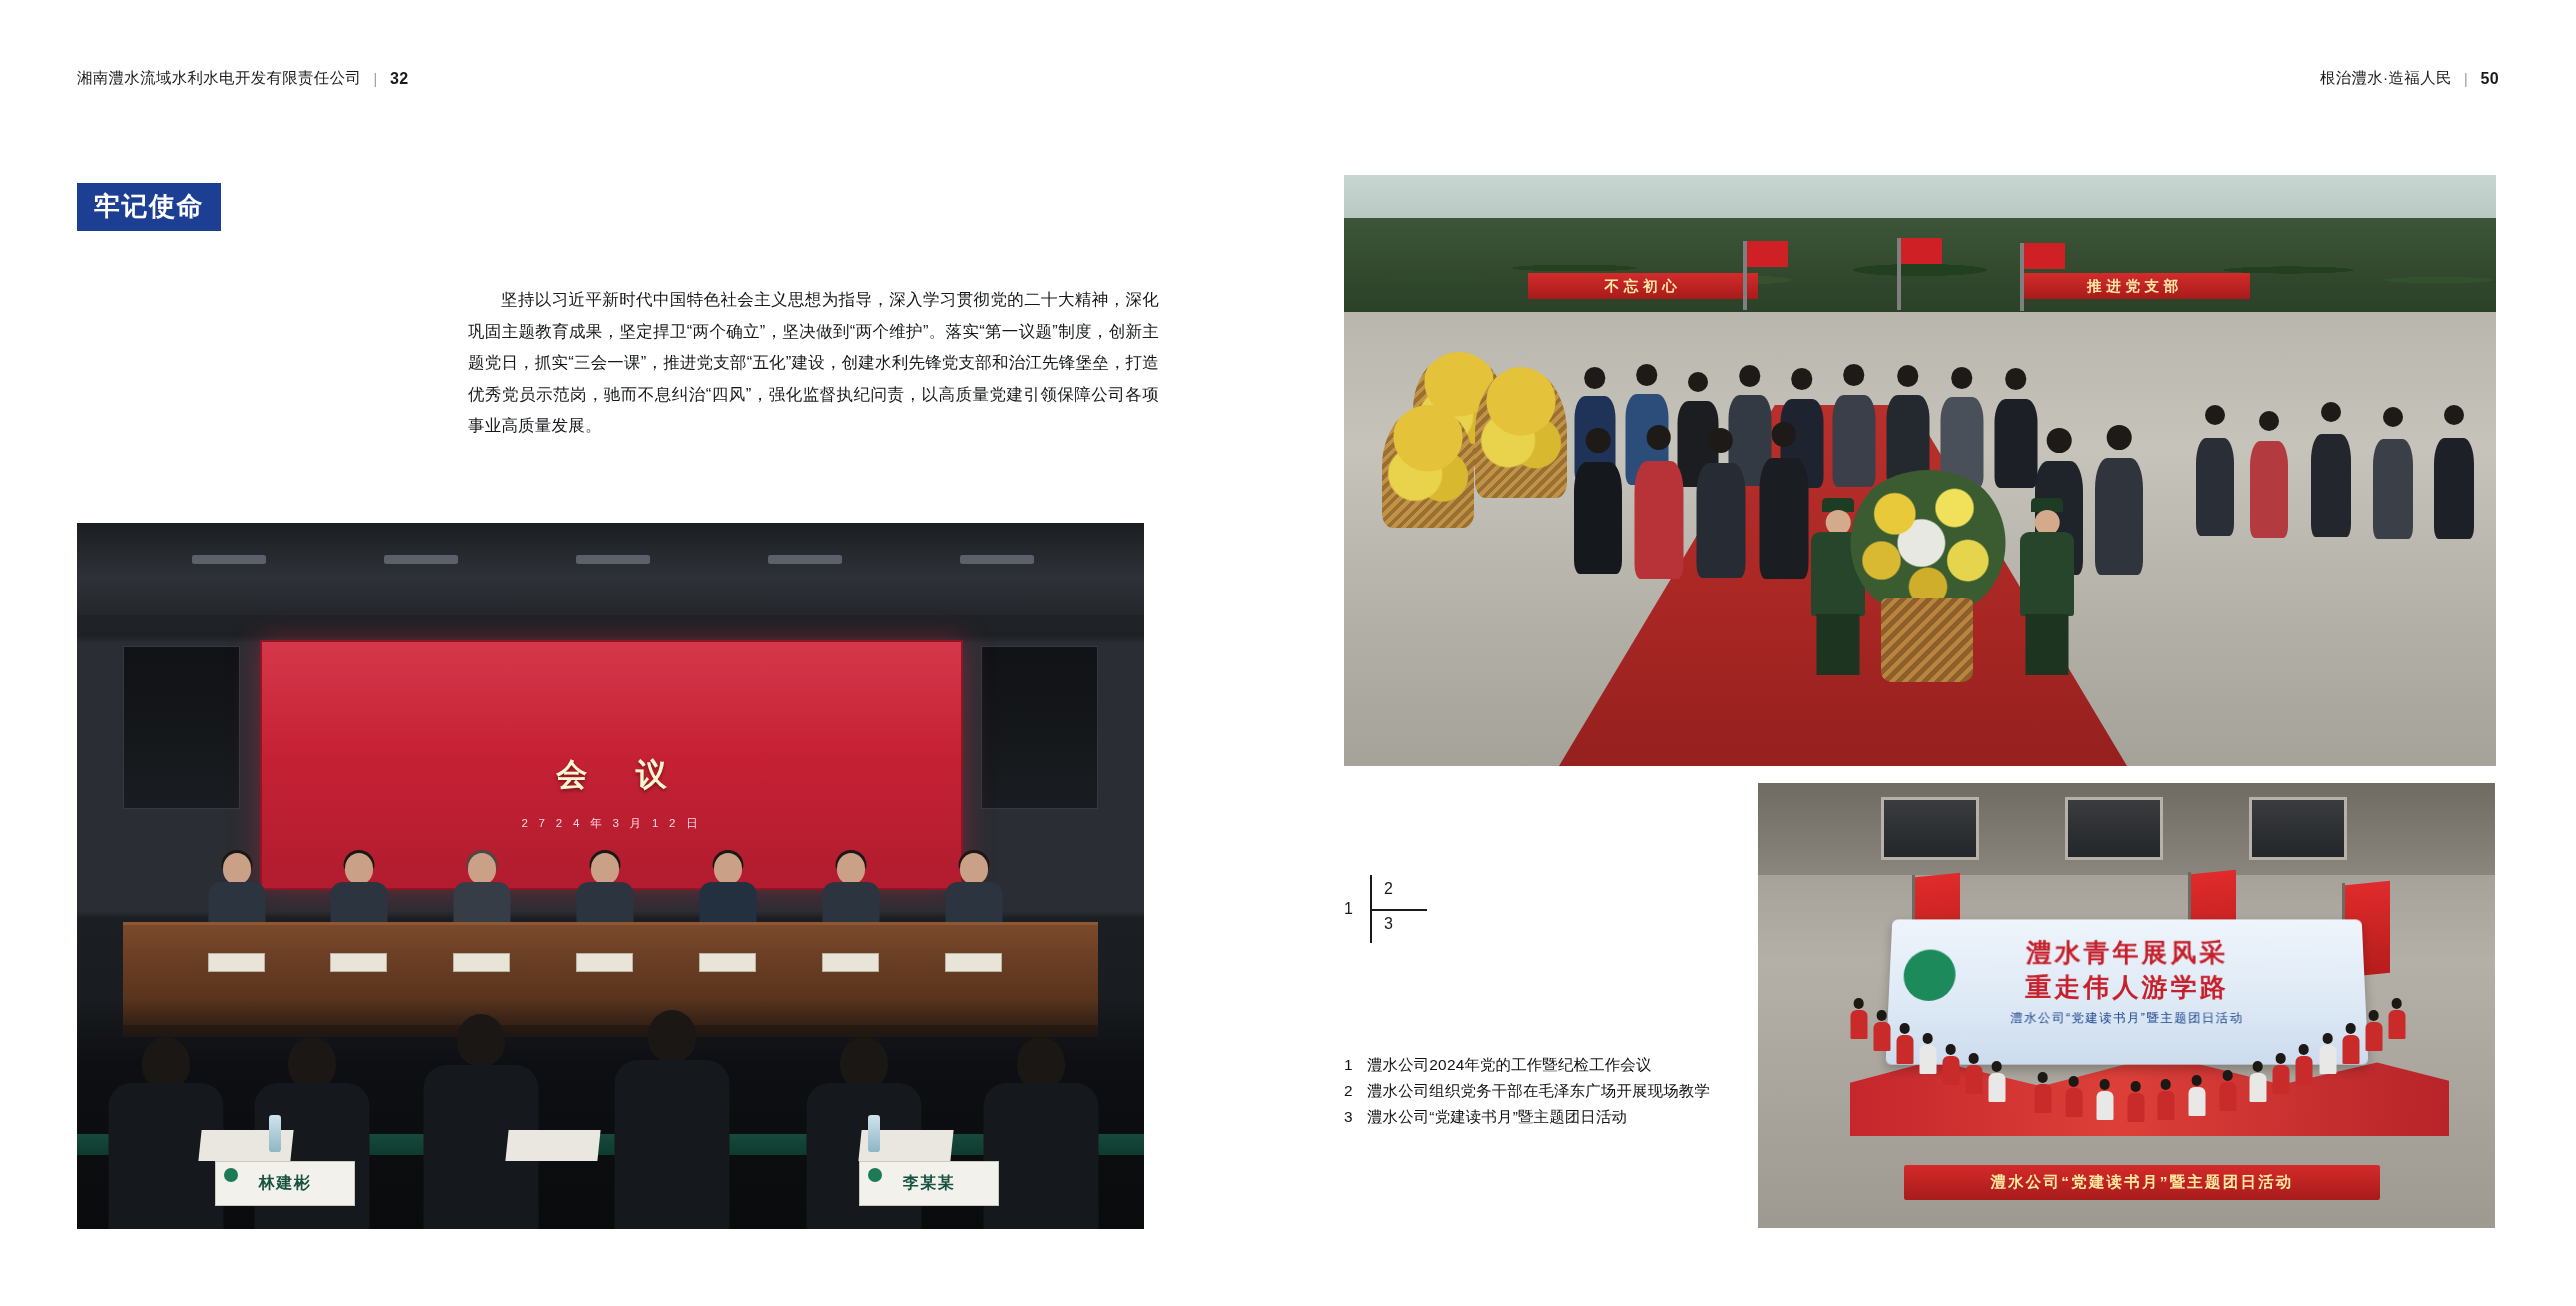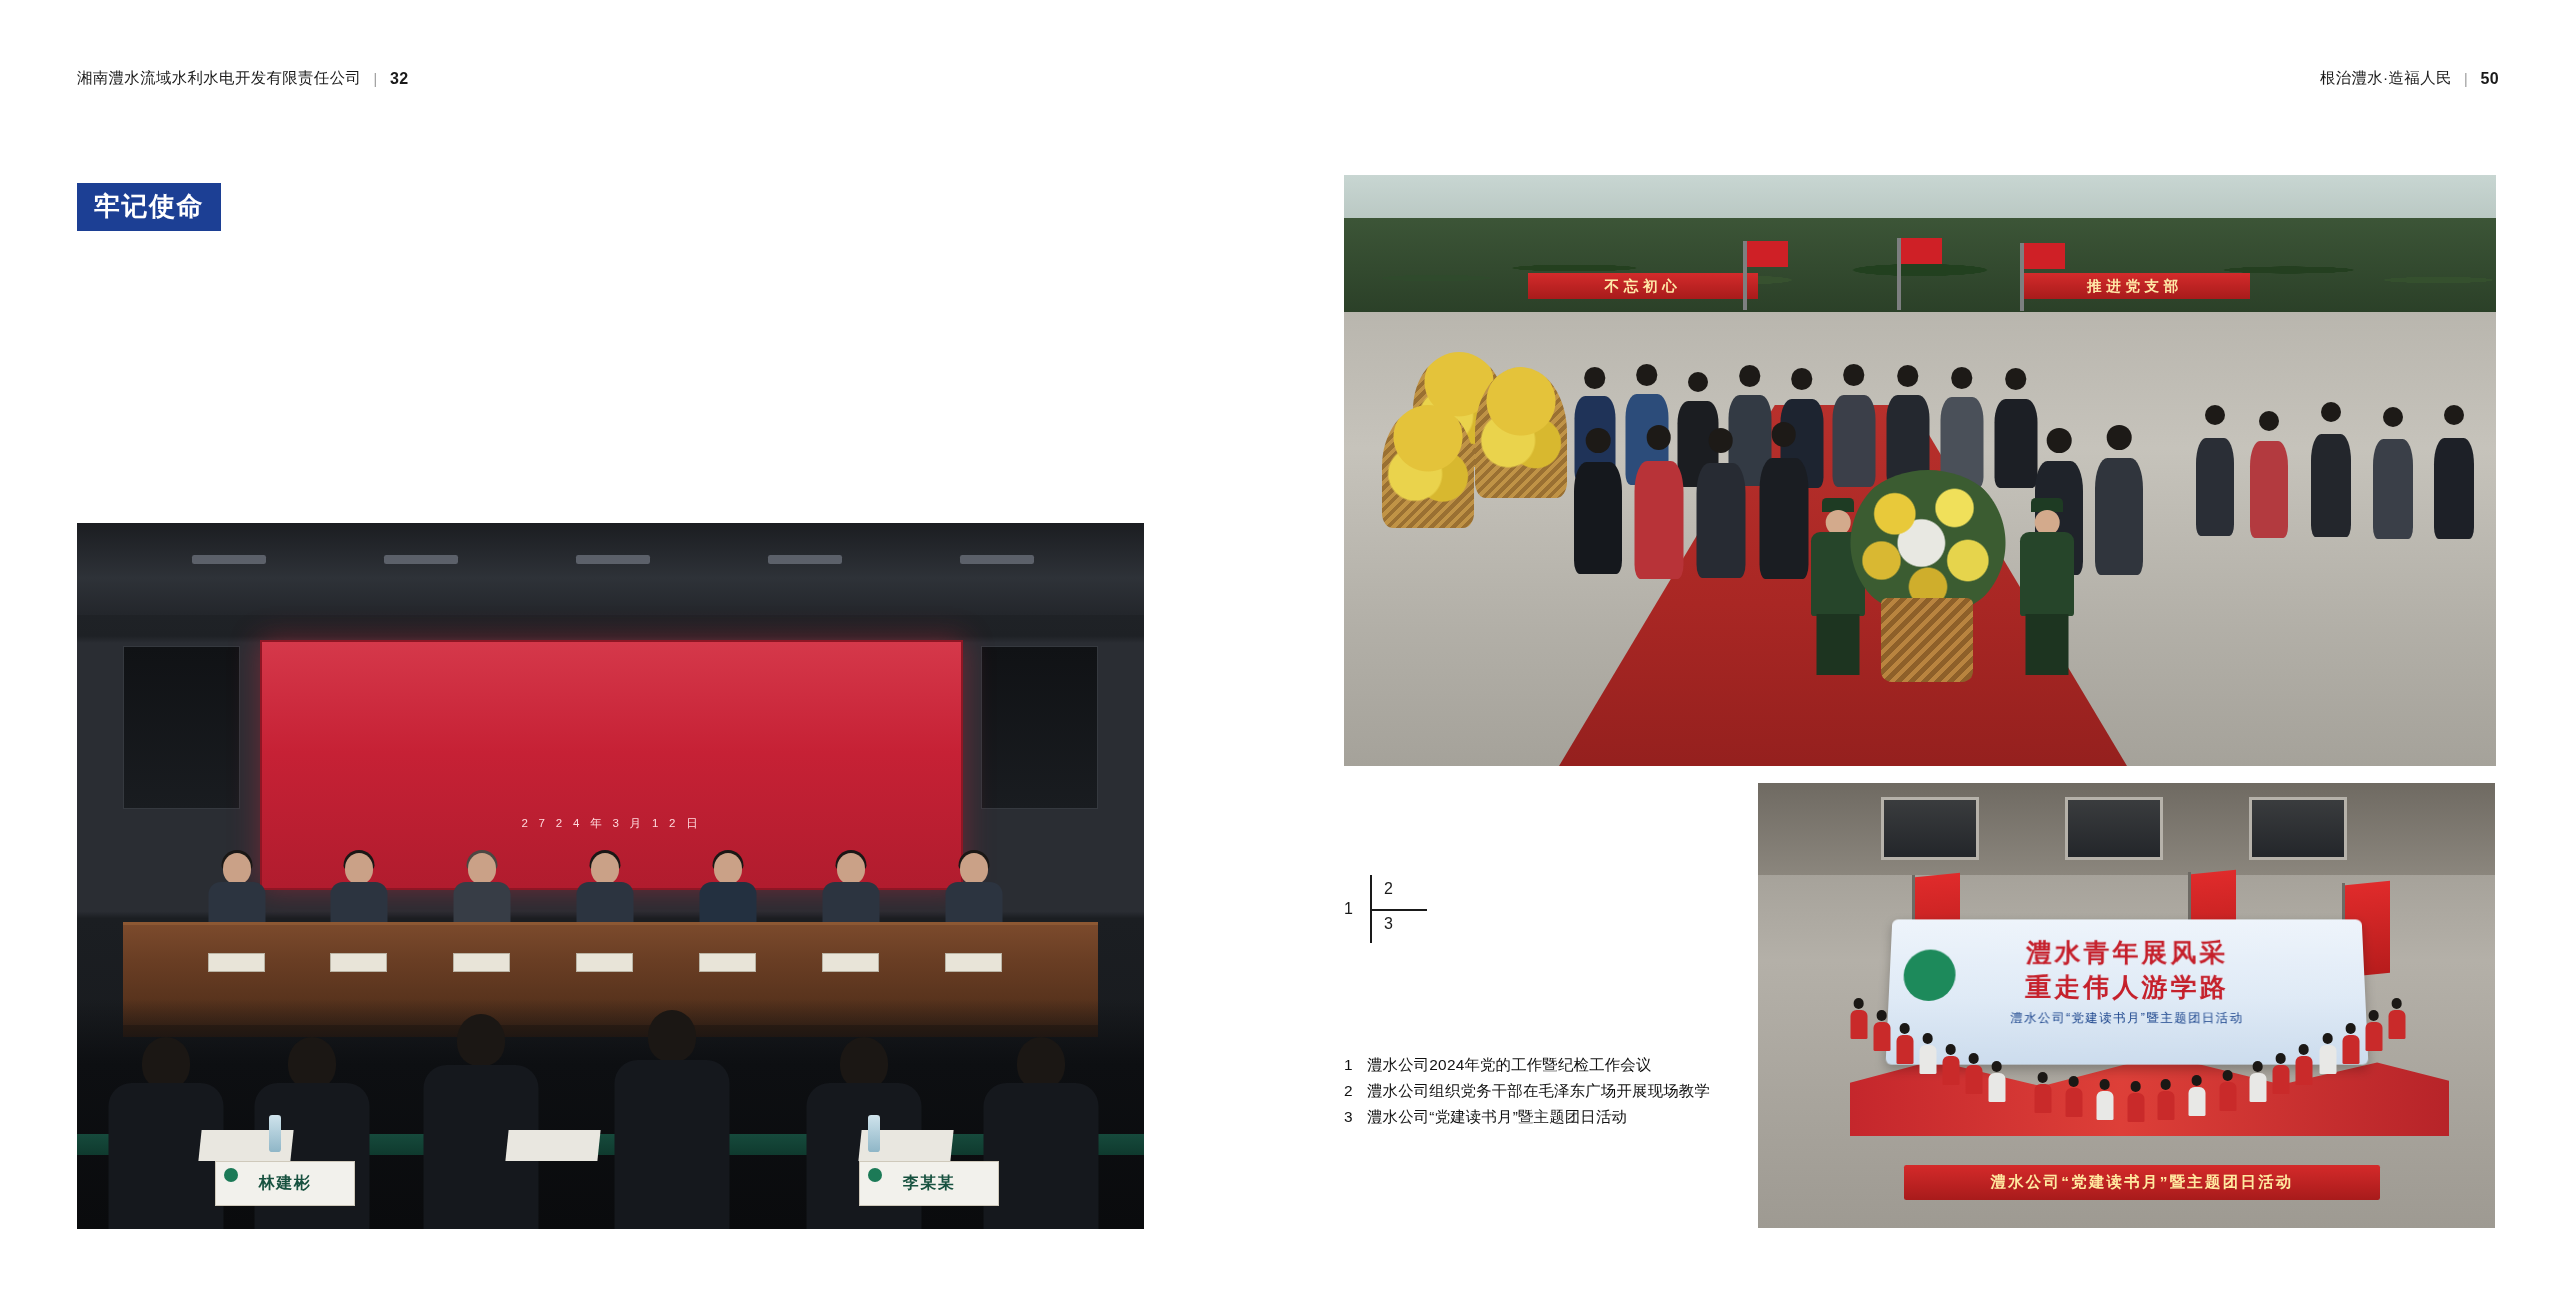--- a/index.html
+++ b/index.html
@@ -398,36 +398,38 @@
   <div class="page">
 
     <div class="runhead left">
       <span>湘南澧水流域水利水电开发有限责任公司</span>
       <span class="sep">|</span>
       <span class="folio">32</span>
     </div>
 
     <div class="section-tag">牢记使命</div>
 
+    <div class="body-copy">坚持以习近平新时代中国特色社会主义思想为指导，深入学习贯彻党的二十大精神，深化巩固主题教育成果，坚定捍卫“两个确立”，坚决做到“两个维护”。落实“第一议题”制度，创新主题党日，抓实“三会一课”，推进党支部“五化”建设，创建水利先锋党支部和治江先锋堡垒，打造优秀党员示范岗，驰而不息纠治“四风”，强化监督执纪问责，以高质量党建引领保障公司各项事业高质量发展。</div>
 
     <div class="photo" id="photo-conference">
       <div class="inner">
         <div class="hall-wall"></div>
         <div class="hall-ceiling">
           <div class="ceil-light" style="left:115px"></div>
           <div class="ceil-light" style="left:307px"></div>
           <div class="ceil-light" style="left:499px"></div>
           <div class="ceil-light" style="left:691px"></div>
           <div class="ceil-light" style="left:883px"></div>
         </div>
 
         <div class="side-panel" id="sp-left"></div>
         <div class="side-panel" id="sp-right"></div>
 
         <div class="hall-screen">
+          <div class="title2">会 议</div>
           <div class="title3">2 7 2 4 年 3 月 1 2 日</div>
         </div>
 
         <div class="seated" style="left:131px">
             <div class="hair"></div>
             <div class="head"></div>
             <div class="torso"></div>
           </div>
         <div class="seated" style="left:253px">
             <div class="hair"></div>

